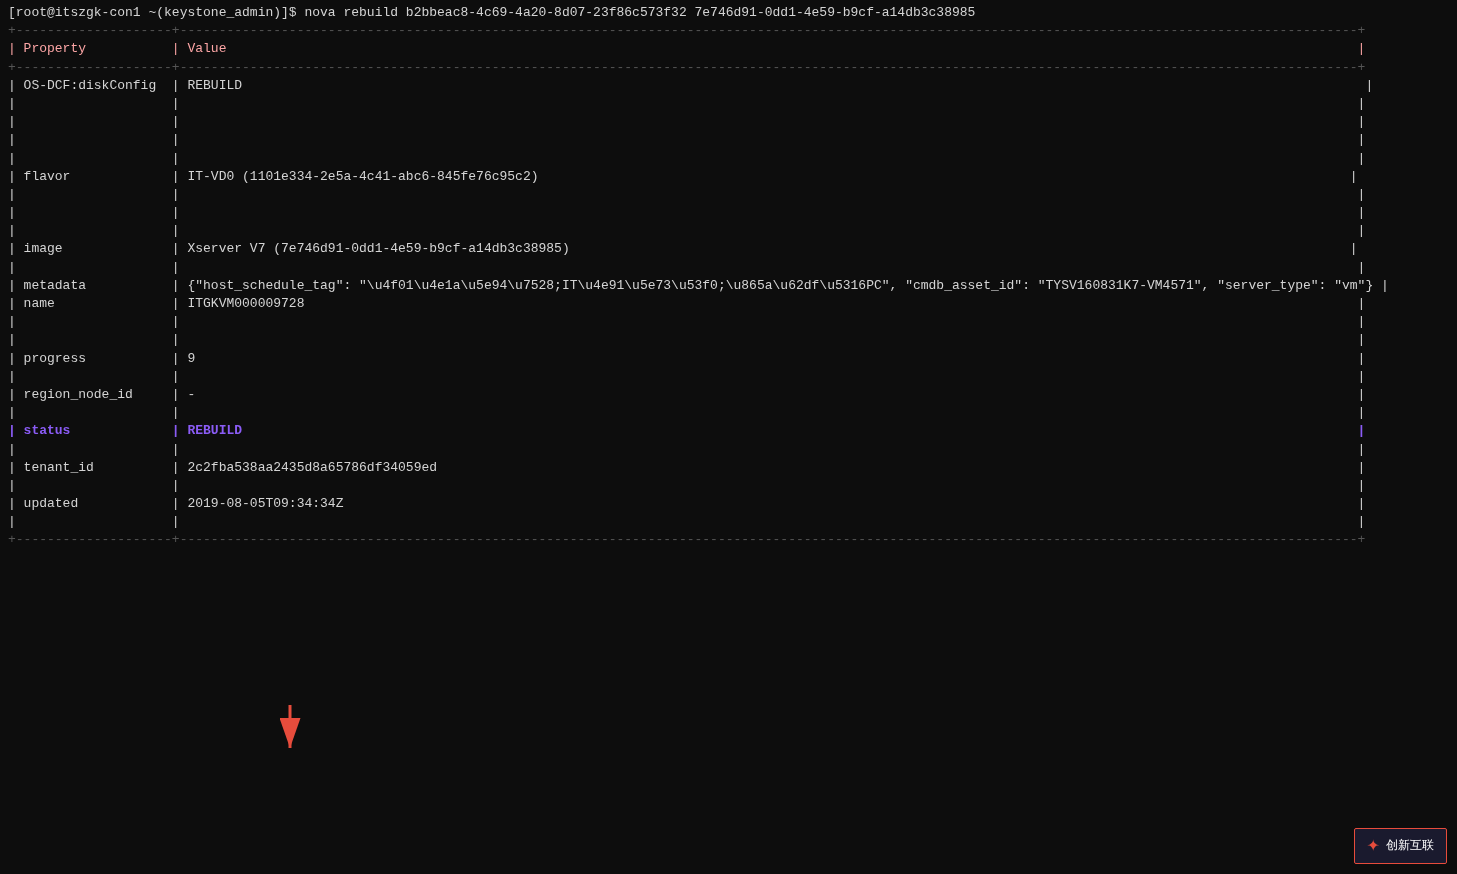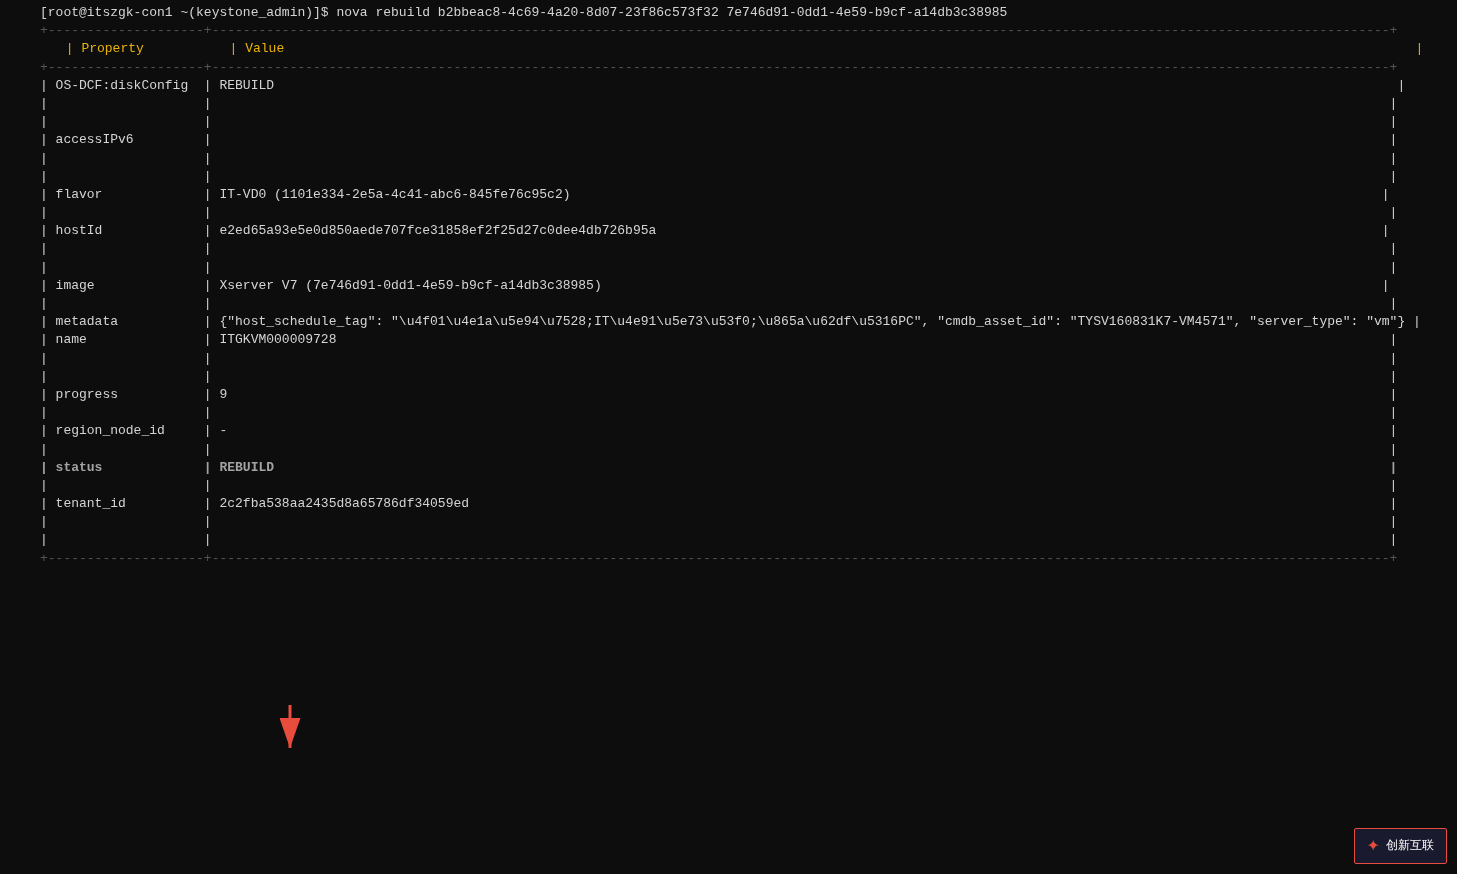--- a/index.html
+++ b/index.html
@@ -15,31 +15,29 @@
       position: relative;
     }
     .terminal {
       padding: 4px 8px;
       width: 100%;
     }
     .line {
       white-space: pre;
       display: block;
       color: #d4d4d4;
-      margin-left: 32px;
     }
     .line.prompt {
       color: #d4d4d4;
     }
     .line.separator {
       color: #555;
     }
     .line.header {
-      color: #eab308;
-      text-align: center;
+      color: #fca5a5;
     }
     .line.data {
       color: #d4d4d4;
     }
     .arrow-container {
       position: absolute;
       left: 270px;
       top: 700px;
       pointer-events: none;
     }
@@ -72,42 +70,41 @@
 
 <div class="terminal">
   <span class="line prompt">[root@itszgk-con1 ~(keystone_admin)]$ nova rebuild b2bbeac8-4c69-4a20-8d07-23f86c573f32 7e746d91-0dd1-4e59-b9cf-a14db3c38985</span>
   <span class="line separator">+--------------------+-------------------------------------------------------------------------------------------------------------------------------------------------------+</span>
   <span class="line header">| Property           | Value                                                                                                                                                 |</span>
   <span class="line separator">+--------------------+-------------------------------------------------------------------------------------------------------------------------------------------------------+</span>
   <div id="table-rows">
       <span class="line data">| OS-DCF:diskConfig  | REBUILD                                                                                                                                                |</span>
       <span class="line data">|                    |                                                                                                                                                       |</span>
       <span class="line data">|                    |                                                                                                                                                       |</span>
-      <span class="line data">| accessIPv6         |                                                                                                                                                       |</span>
       <span class="line data">|                    |                                                                                                                                                       |</span>
       <span class="line data">|                    |                                                                                                                                                       |</span>
       <span class="line data">| flavor             | IT-VD0 (1101e334-2e5a-4c41-abc6-845fe76c95c2)                                                                                                        |</span>
       <span class="line data">|                    |                                                                                                                                                       |</span>
-      <span class="line data">| hostId             | e2ed65a93e5e0d850aede707fce31858ef2f25d27c0dee4db726b95a                                                                                             |</span>
       <span class="line data">|                    |                                                                                                                                                       |</span>
       <span class="line data">|                    |                                                                                                                                                       |</span>
       <span class="line data">| image              | Xserver V7 (7e746d91-0dd1-4e59-b9cf-a14db3c38985)                                                                                                    |</span>
       <span class="line data">|                    |                                                                                                                                                       |</span>
       <span class="line data">| metadata           | {"host_schedule_tag": "\u4f01\u4e1a\u5e94\u7528;IT\u4e91\u5e73\u53f0;\u865a\u62df\u5316PC", "cmdb_asset_id": "TYSV160831K7-VM4571", "server_type": "vm"} |</span>
       <span class="line data">| name               | ITGKVM000009728                                                                                                                                       |</span>
       <span class="line data">|                    |                                                                                                                                                       |</span>
       <span class="line data">|                    |                                                                                                                                                       |</span>
       <span class="line data">| progress           | 9                                                                                                                                                     |</span>
       <span class="line data">|                    |                                                                                                                                                       |</span>
       <span class="line data">| region_node_id     | -                                                                                                                                                     |</span>
       <span class="line data">|                    |                                                                                                                                                       |</span>
-      <span class="line data" style="color: #a3a3a3; font-weight: bold;">| status             | REBUILD                                                                                                                                               |</span>
+      <span class="line data" style="color: #8b5cf6; font-weight: bold;">| status             | REBUILD                                                                                                                                               |</span>
       <span class="line data">|                    |                                                                                                                                                       |</span>
       <span class="line data">| tenant_id          | 2c2fba538aa2435d8a65786df34059ed                                                                                                                      |</span>
       <span class="line data">|                    |                                                                                                                                                       |</span>
+      <span class="line data">| updated            | 2019-08-05T09:34:34Z                                                                                                                                  |</span>
       <span class="line data">|                    |                                                                                                                                                       |</span>
     </div>
   <span class="line separator">+--------------------+-------------------------------------------------------------------------------------------------------------------------------------------------------+</span>
 </div>
 
 <div class="arrow-container">
   <svg class="arrow-svg" viewBox="0 0 80 60" xmlns="http://www.w3.org/2000/svg">
     <defs>
       <marker id="arrowhead" markerWidth="10" markerHeight="7" refX="10" refY="3.5" orient="auto">
         <polygon points="0 0, 10 3.5, 0 7" fill="#e74c3c"></polygon>

